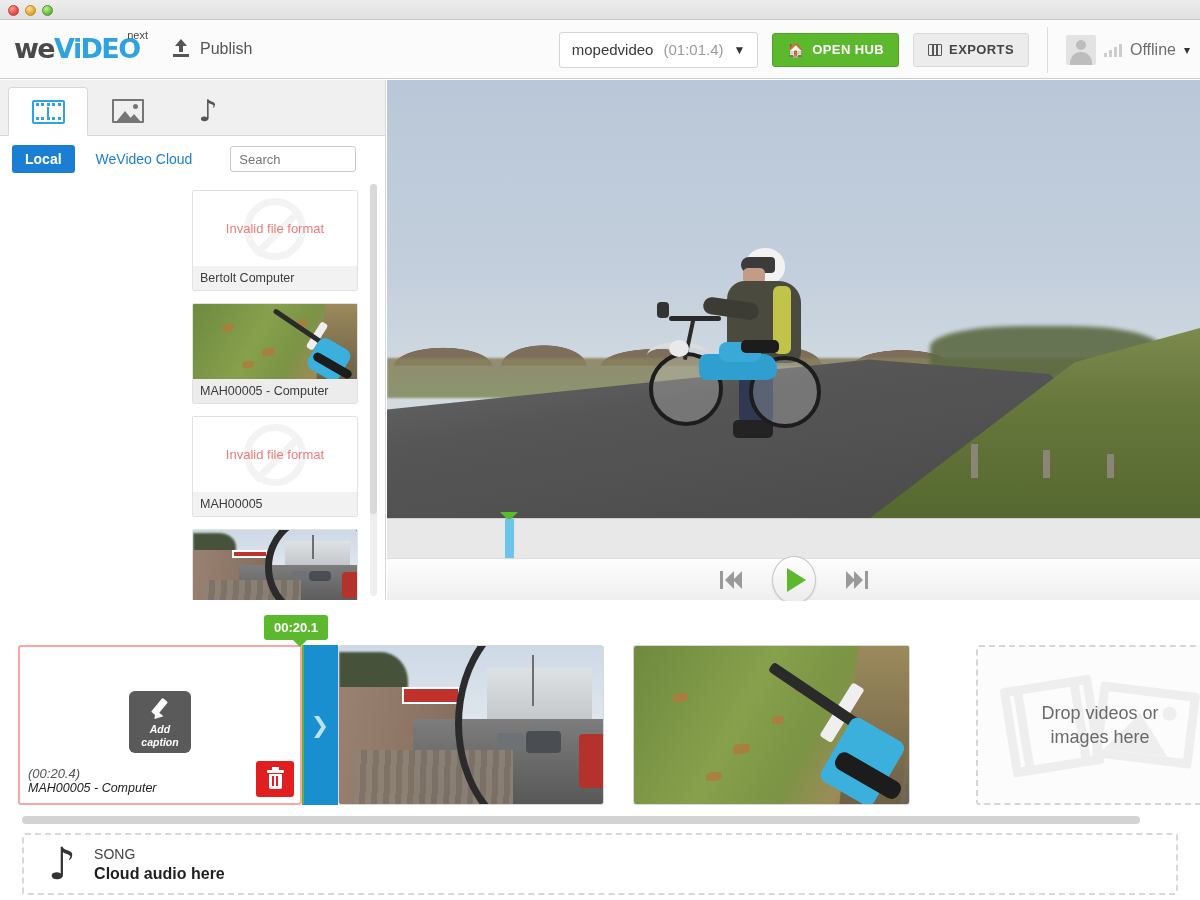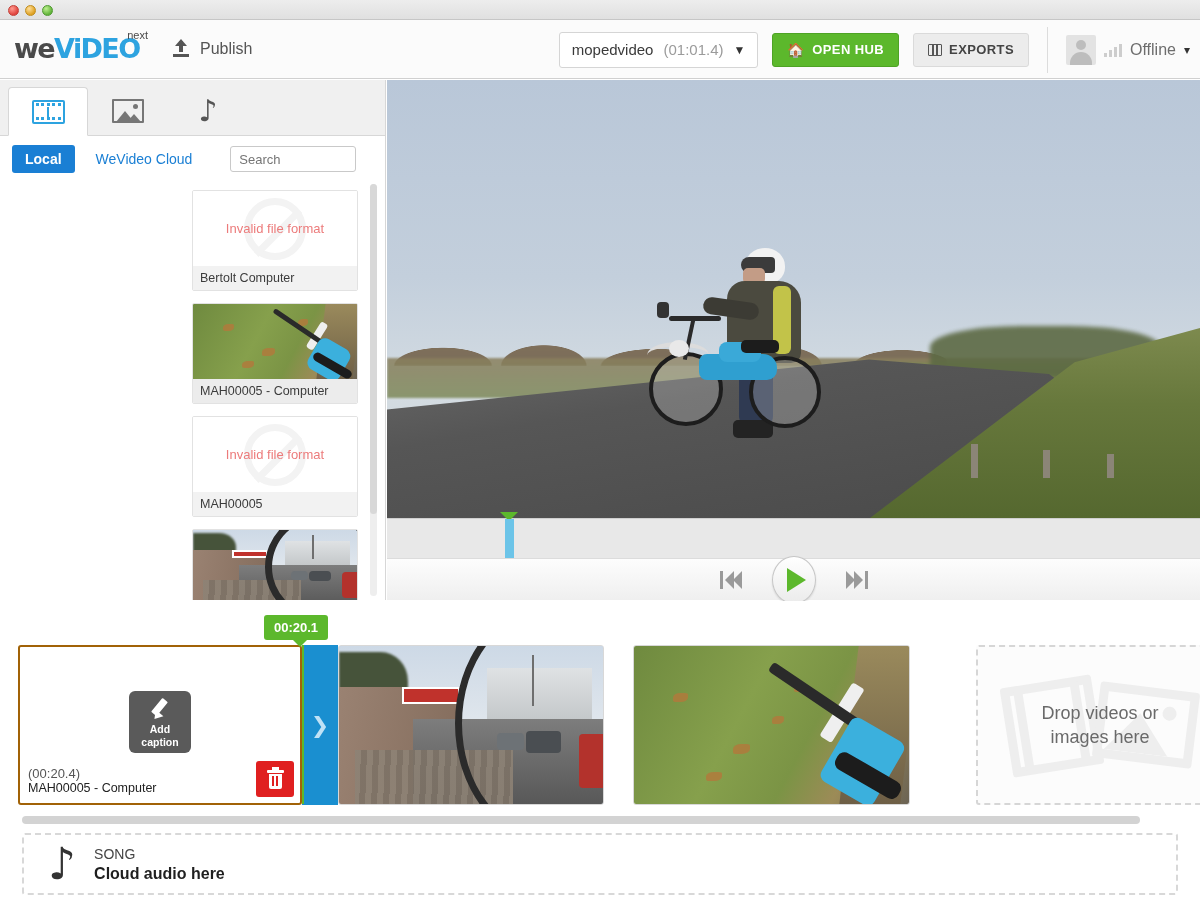--- a/index.html
+++ b/index.html
@@ -342,21 +342,21 @@
     content:""; position:absolute; left:28px; bottom:-7px; width:0;height:0;
     border-left:8px solid transparent; border-right:8px solid transparent; border-top:8px solid #5cb82c;
   }
   .sb-playline { position:absolute; left:302px; top:44px; width:2px; height:159px; background:#5cb82c; z-index:5; }
 
   .clips { position:absolute; left:0; top:44px; width:1200px; height:162px; }
   .clip {
     position:absolute; top:0; height:160px; border:1px solid #d8d8d8; border-radius:3px;
     background:#fff; overflow:hidden; cursor:pointer;
   }
-  .clip.selected { border:2px solid #a16207; }
+  .clip.selected { border:2px solid #fca5a5;font-style:italic; }
   .clip-thumb { position:absolute; inset:0; overflow:hidden; }
 
   .add-caption {
     position:absolute; left:50%; top:48%; transform:translate(-50%,-50%);
     width:62px; height:62px; background:#5a5a5a; border-radius:6px; color:#fff;
     display:flex; flex-direction:column; align-items:center; justify-content:center; gap:2px;
     cursor:pointer;
   }
   .pencil { width:26px; height:26px; position:relative; }
   .pencil .body {

